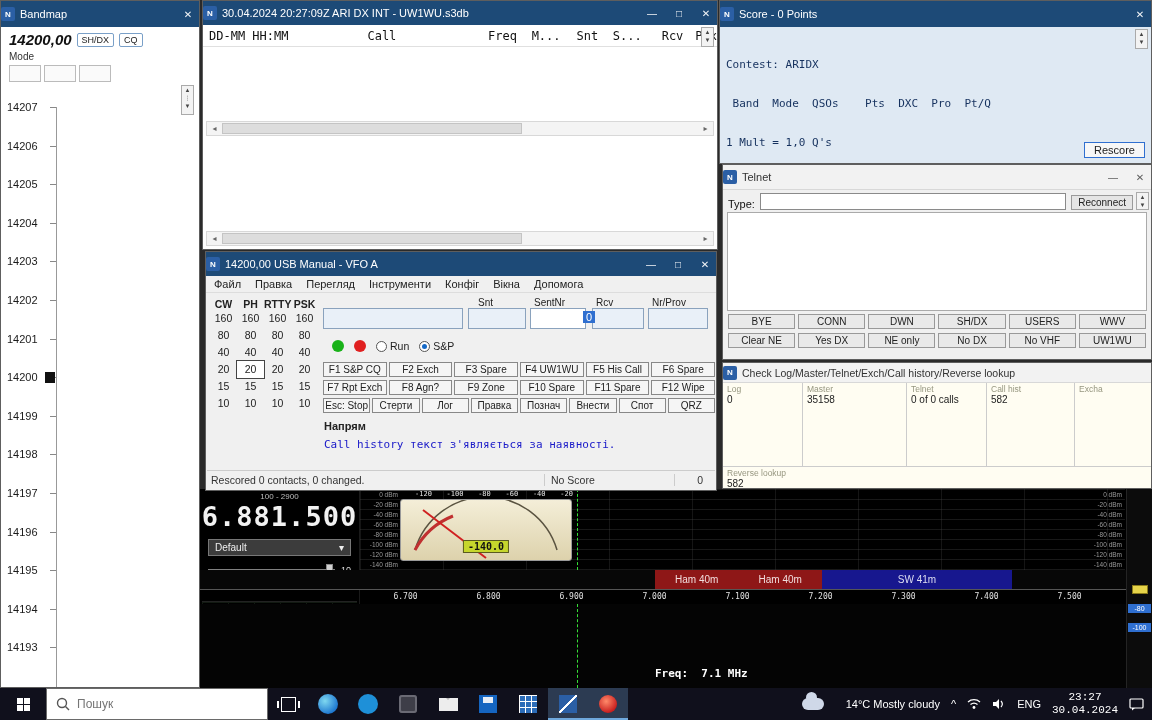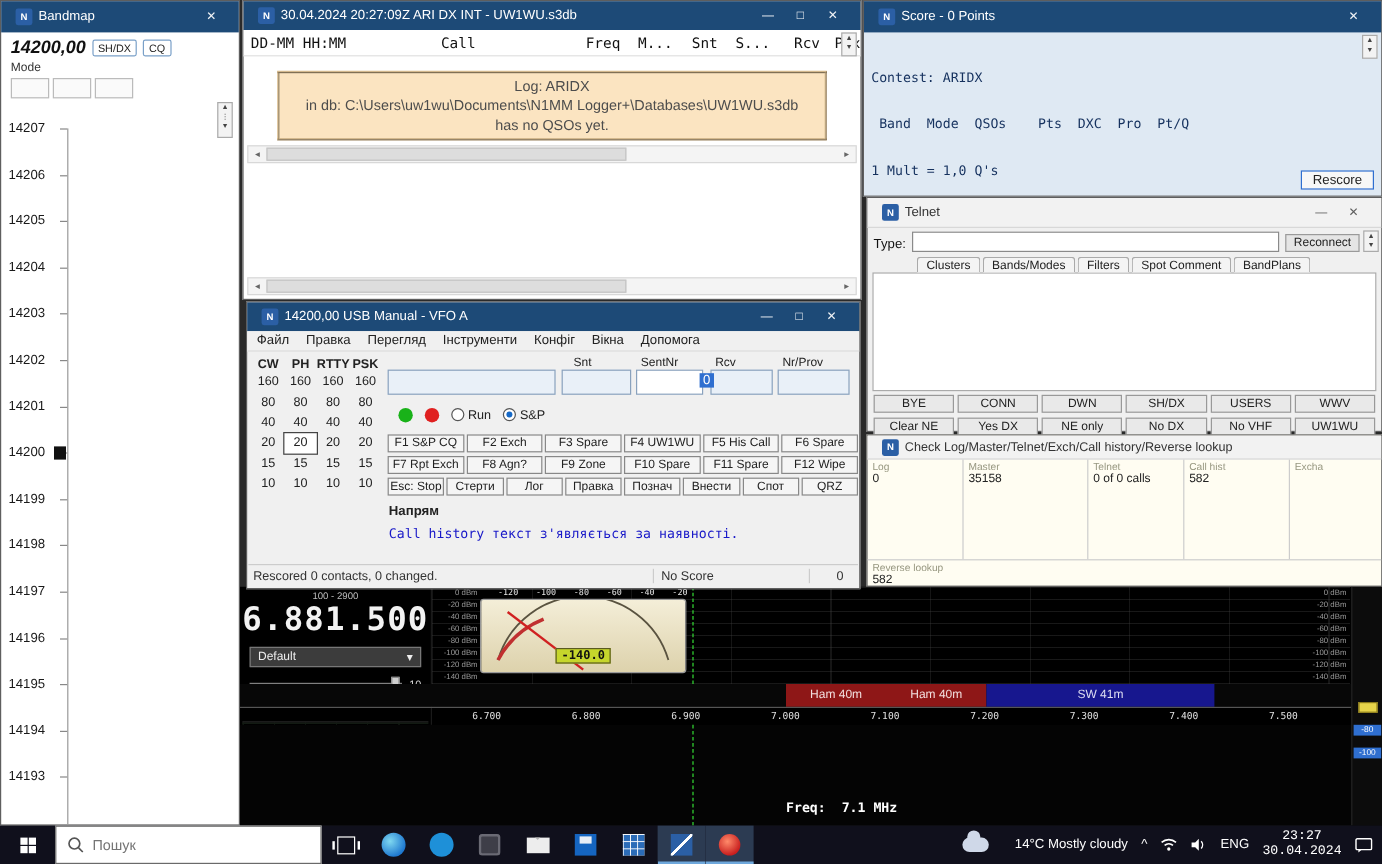--- a/index.html
+++ b/index.html
@@ -1,21 +1,21 @@
 <!DOCTYPE html>
 <html><head>
 <meta charset="utf-8">
 <style>
   * { margin:0; padding:0; box-sizing:border-box; cursor:default; }
   html,body { width:1152px; height:720px; background:#202020; font-family:"Liberation Sans",sans-serif; }
   .screen { position:relative; width:1152px; height:720px; overflow:hidden; background:#2a2a2a; }
 
   
   .win { position:absolute; background:#f0f0f0; border:1px solid #5e5e5e; }
-  .tb { height:24px; background:#1d4a77; color:#fff; display:flex; align-items:center; gap:5px; padding:0 12px; font-size:11px; }
+  .tb { height:24px; background:#1d4a77; color:#fff; display:flex; align-items:center; gap:5px; padding:0 0; font-size:11px; }
   .tb .title { flex:1; white-space:nowrap; overflow:hidden; }
   .tb-light { background:#f2f2f2; color:#333; border-bottom:1px solid #d8d8d8; }
   .winbtn { width:22px; text-align:center; font-size:10px; opacity:.95; }
   .tb-light .winbtn { color:#555; }
   .appicon { width:14px; height:14px; background:#2b5fa5; border-radius:2px; color:#fff; font-size:8px; font-weight:bold; display:flex; align-items:center; justify-content:center; flex:none; }
   .appicon::after { content:"N"; }
   .spinner { position:absolute; width:13px; border:1px solid #aaa; background:#f3f3f3; color:#444; font-size:6px; line-height:8px; text-align:center; z-index:5; }
 
   
   .bandmap { left:0; top:0; width:200px; height:688px; background:#fff; }
@@ -267,25 +267,20 @@
     <span>DD-MM HH:MM</span>
         <span>Call</span>
         <span>Freq</span>
         <span>M...</span>
         <span>Snt</span>
         <span>S...</span>
         <span>Rcv</span>
         <span>Pfx</span>
       </div>
     <div class="spinner" style="right:3px; top:26px; height:20px;">▲<br>▼</div>
-    <div class="log-msg">
-      <div>Log: ARIDX</div>
-      <div>in db: C:\Users\uw1wu\Documents\N1MM Logger+\Databases\UW1WU.s3db</div>
-      <div>has no QSOs yet.</div>
-    </div>
     <div class="hscroll hs1">
       <span class="arr">◂</span>
       <span class="thumb"></span>
       <span style="flex:1"></span>
       <span class="arr">▸</span>
     </div>
     <div class="hscroll hs2">
       <span class="arr">◂</span>
       <span class="thumb"></span>
       <span style="flex:1"></span>
@@ -314,28 +309,20 @@
       <span class="title">Telnet</span>
       <span class="winbtn">—</span>
       <span class="winbtn">✕</span>
     </div>
     <div class="tl-row">
       <label>Type:</label>
       <input class="tl-input" style="">
       <button class="tl-btn">Reconnect</button>
       <div class="spinner" style="right:2px; top:2px; height:18px;">▲<br>▼</div>
     </div>
-    <div class="tl-tabs">
-
-    <span class="tab">Clusters</span>
-        <span class="tab">Bands/Modes</span>
-        <span class="tab">Filters</span>
-        <span class="tab">Spot Comment</span>
-        <span class="tab">BandPlans</span>
-      </div>
     <div class="tl-body"></div>
     <div class="tl-grid">
 
     <button>BYE</button>
         <button>CONN</button>
         <button>DWN</button>
         <button>SH/DX</button>
         <button>USERS</button>
         <button>WWV</button>
       </div>

